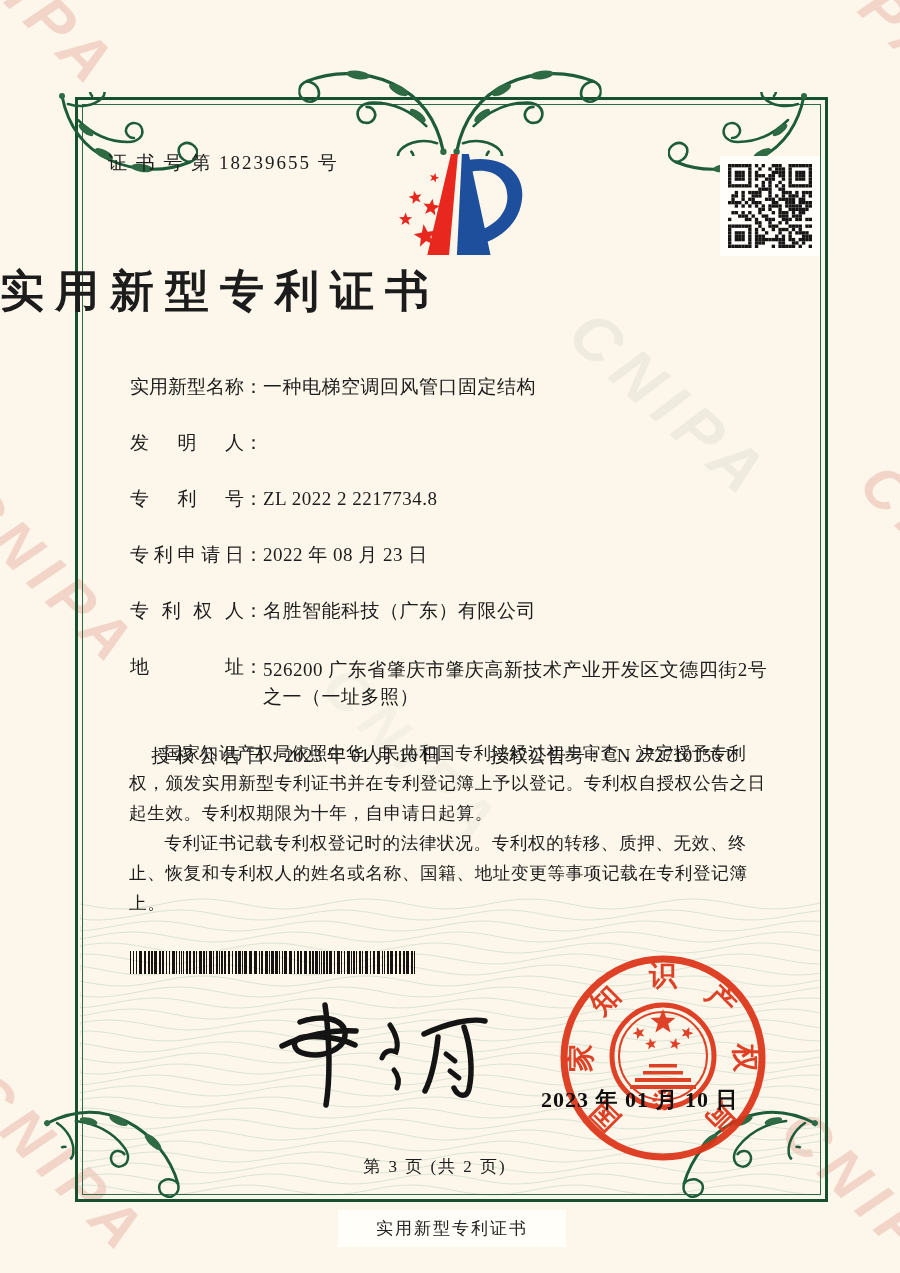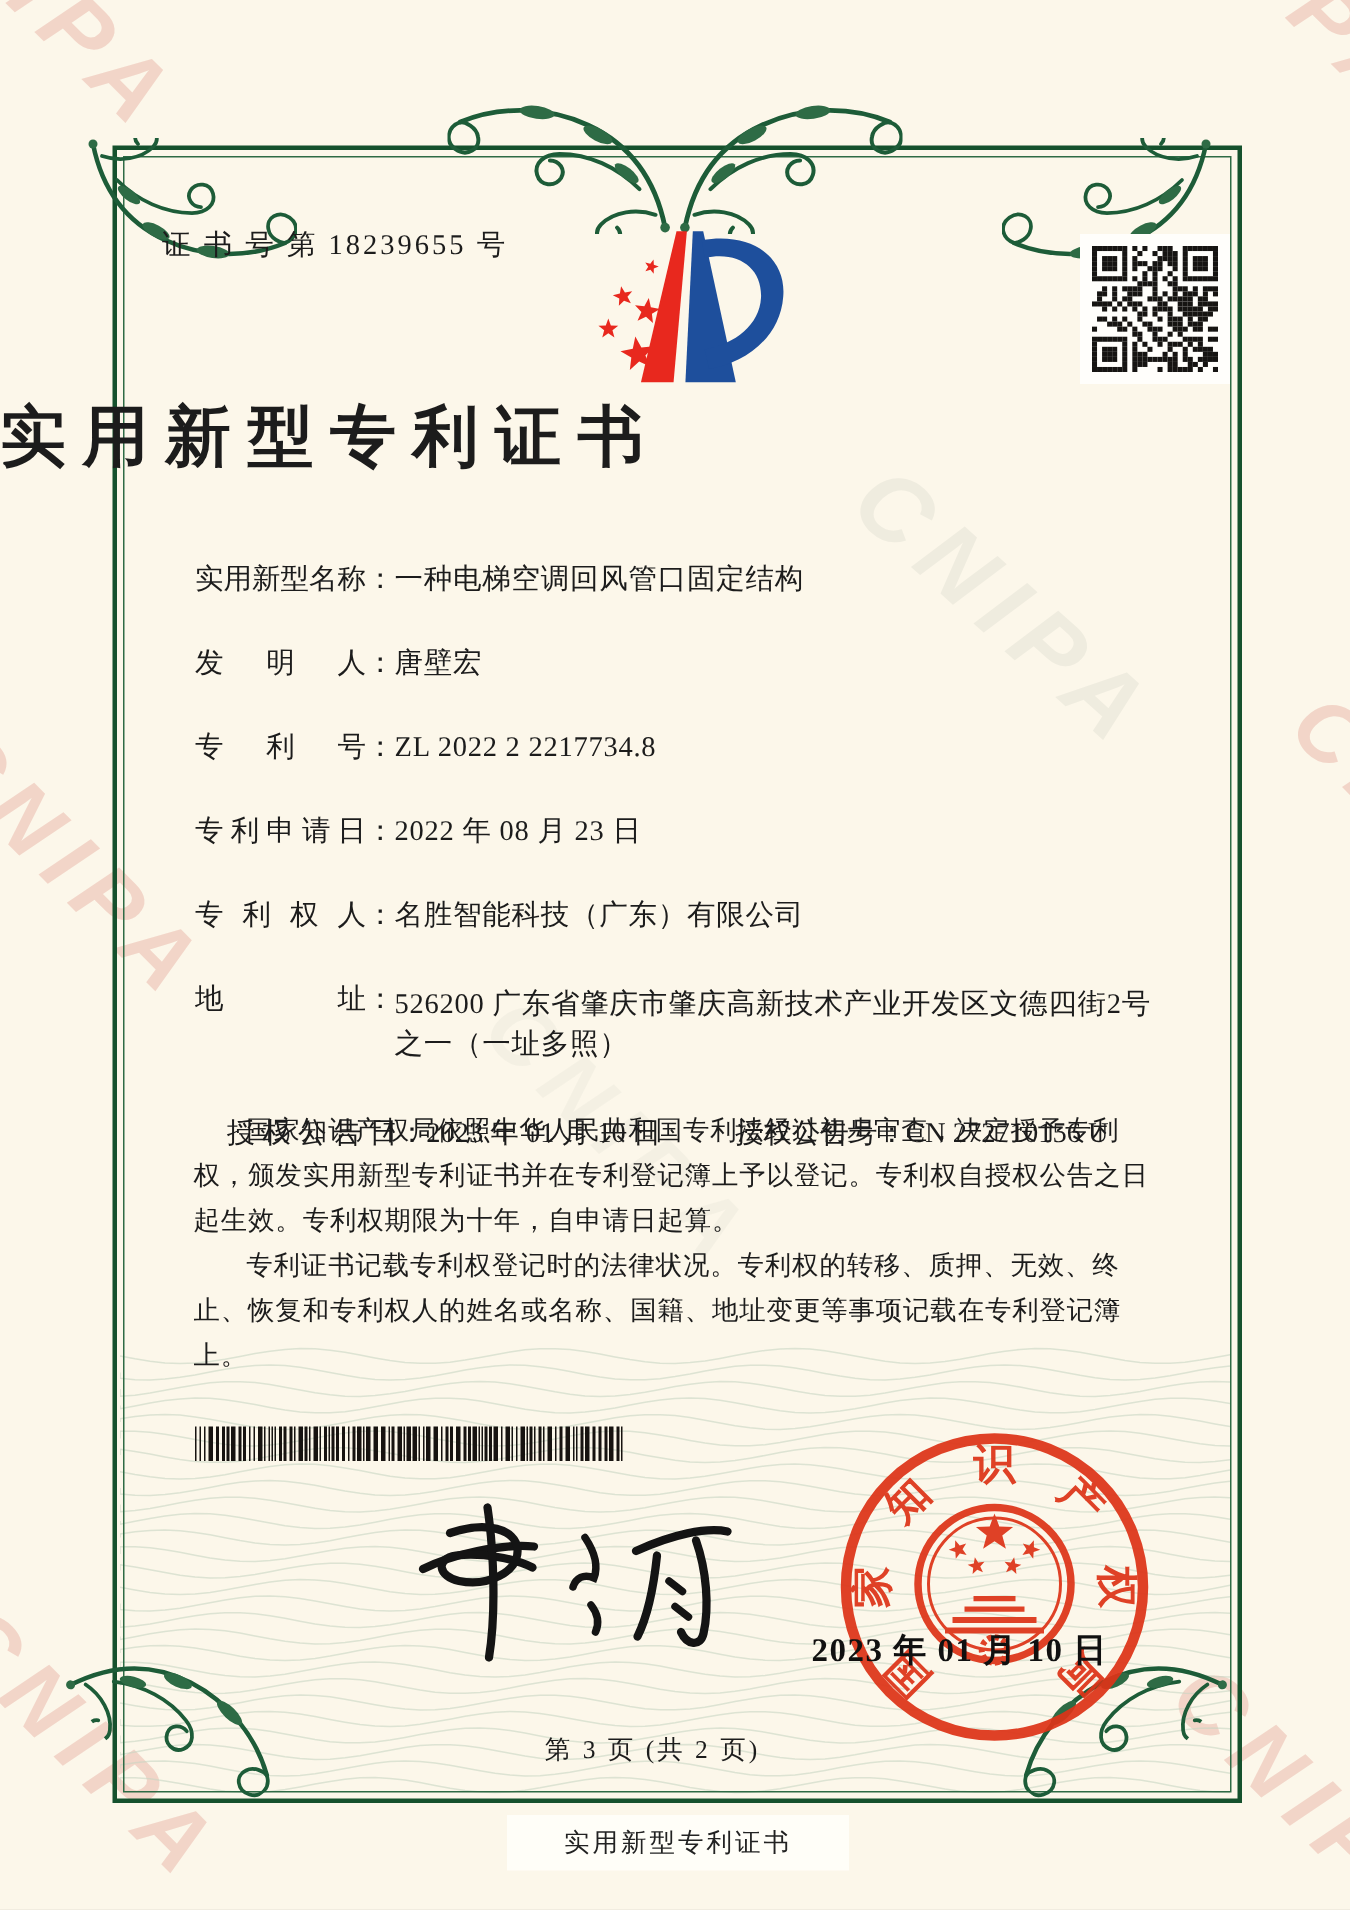--- a/index.html
+++ b/index.html
@@ -511,21 +511,20 @@
 
   <div class="fields">
     <div class="frow">
       <span class="flabel">实用新型名称</span>
         <span class="fcolon">：</span>
       <span class="fvalue">一种电梯空调回风管口固定结构</span>
     </div>
     <div class="frow">
       <span class="flabel">发明人</span>
         <span class="fcolon">：</span>
-      <span class="fvalue">唐壁宏</span>
     </div>
     <div class="frow">
       <span class="flabel">专利号</span>
         <span class="fcolon">：</span>
       <span class="fvalue">ZL 2022 2 2217734.8</span>
     </div>
     <div class="frow">
       <span class="flabel">专利申请日</span>
         <span class="fcolon">：</span>
       <span class="fvalue">2022 年 08 月 23 日</span>

